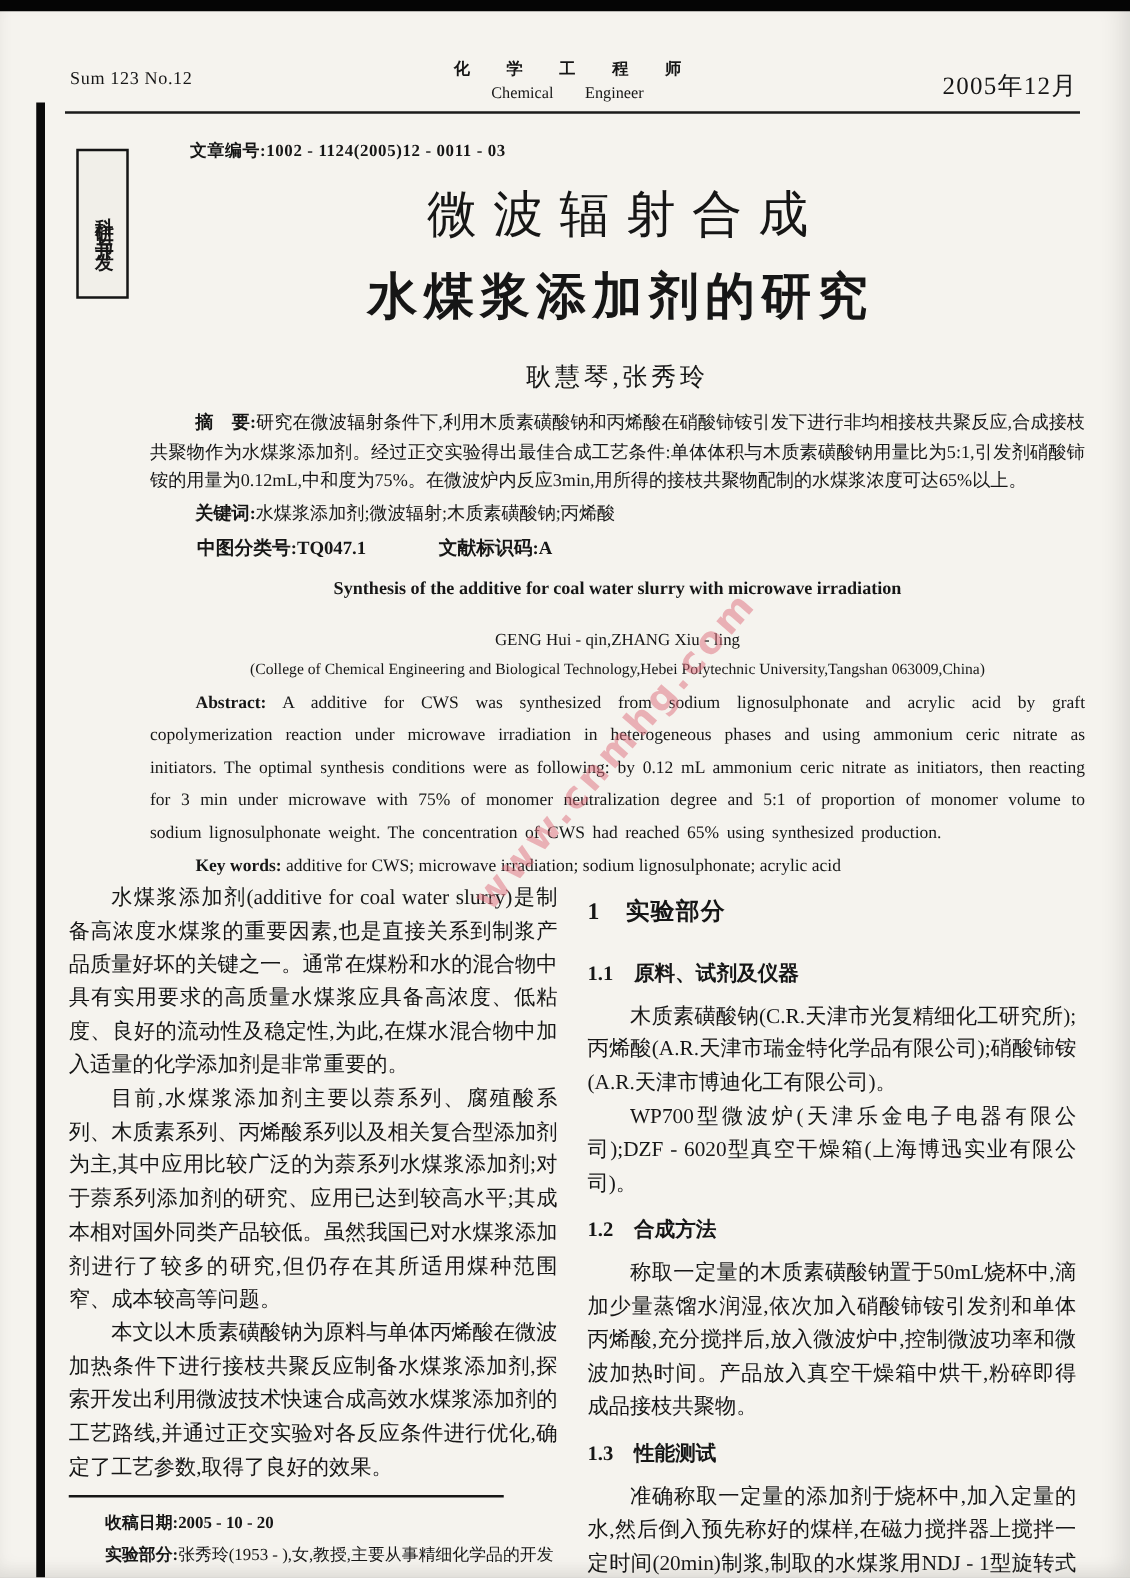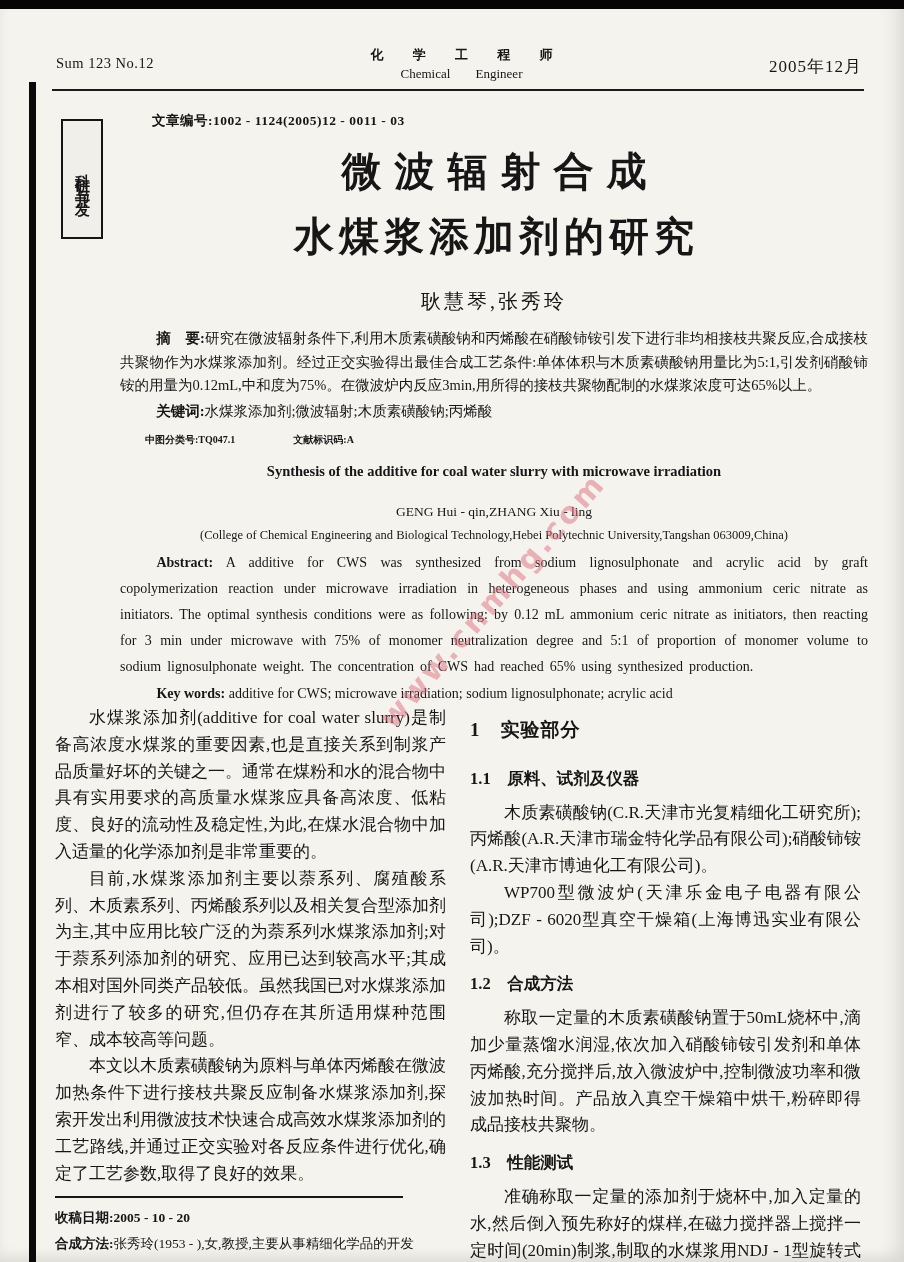--- a/index.html
+++ b/index.html
@@ -22,21 +22,21 @@
   
   .scan-bar-top { position:absolute; top:0; left:0; width:904px; height:9px; background:#050505; }
   .scan-bar-left { position:absolute; top:82px; left:29px; width:7px; height:1180px; background:#0a0a0a; }
 
   
   .journal-header {
     position:absolute; top:46px; left:56px; width:806px;
     display:flex; justify-content:space-between; align-items:flex-start;
   }
   .jh-left  { font-size:14.5px; margin-top:9px; letter-spacing:0.5px; }
-  .jh-right { font-size:17px; margin-top:9px; letter-spacing:1px; }
+  .jh-right { font-size:20px; margin-top:9px; letter-spacing:1px; }
   .jh-center { text-align:center; }
   .jh-zh { font-size:13px; letter-spacing:13px; font-weight:bold; text-indent:13px; }
   .jh-en { font-size:13px; word-spacing:22px; margin-top:2px; }
   .header-rule { position:absolute; top:89px; left:52px; width:812px; height:2px; background:#1b1b1b; }
 
   
   .column-tag {
     position:absolute; top:119px; left:61px; width:42px; height:120px;
     border:2px solid #151515;
     display:flex; align-items:center; justify-content:center;
@@ -45,34 +45,34 @@
   .column-tag-text {
     writing-mode:vertical-rl; text-orientation:upright;
     font-size:15px; font-weight:bold; letter-spacing:7px;
   }
 
   
   .front-matter { position:absolute; top:112px; left:120px; width:748px; }
   .article-number { font-size:13.5px; font-weight:bold; margin-left:32px; letter-spacing:0.5px; }
   .title-line1 {
     margin-top:14px; text-align:center;
-    font-size:40px; font-weight:bold; letter-spacing:13px; text-indent:13px;
+    font-size:40px; font-weight:normal; letter-spacing:13px; text-indent:13px;
   }
   .title-line2 {
     margin-top:10px; text-align:center;
     font-size:40px; font-weight:bold; letter-spacing:5px; text-indent:5px;
   }
   .authors { margin-top:24px; text-align:center; font-size:20px; letter-spacing:3px; }
   .affiliation { margin-top:17px; text-align:center; font-size:13.5px; }
   .abstract-zh {
     margin-top:12px; font-size:14.5px; line-height:23.5px;
     text-align:justify; text-indent:2.5em;
   }
   .keywords-zh { margin-top:2px; font-size:14.5px; line-height:23.5px; text-indent:2.5em; }
-  .clc-line { margin-top:5px; font-size:10px; line-height:23.5px; text-indent:2.5em; }
+  .clc-line { margin-top:5px; font-size:15px; line-height:23.5px; text-indent:2.5em; }
   .doc-gap { margin-left:58px; }
 
   .en-title   { margin-top:11px; text-align:center; font-size:14.5px; }
   .en-authors { margin-top:24px;  text-align:center; font-size:13.5px; }
   .en-affil   { margin-top:8px;  text-align:center; font-size:12.5px; }
   .en-abstract {
     margin-top:7px; font-size:14px; line-height:26px;
     text-align:justify; text-indent:2.6em; word-spacing:2.5px;
   }
   .en-keywords { margin-top:1px; font-size:14px; line-height:26px; text-indent:2.6em; }
@@ -83,21 +83,21 @@
     display:flex; gap:24px;
   }
   .col { width:391px; font-size:17px; line-height:26.8px; text-align:justify; }
   .col p { text-indent:2em; margin:0; }
   .sec-heading { font-size:19px; font-weight:bold; margin:12px 0 22px 0; letter-spacing:1px; }
   .sub-heading { font-size:16.5px; font-weight:bold; margin:11px 0 7px 0; }
 
   
   .footnote { position:absolute; top:1196px; left:55px; width:404px; font-size:13.5px; line-height:21px; }
   .footnote-rule { width:348px; height:2px; background:#161616; margin-bottom:9px; }
-  .fn-line { margin-top:5px; text-indent:0; }
+  .fn-line { margin-top:5px; text-indent:0;margin-left:29px; }
   .fn-indent { margin-left:70px; }
 
   
   .watermark {
     position:absolute; left:372px; top:712px;
     transform:rotate(-49deg); transform-origin:0 0;
     font-family:"DejaVu Sans", sans-serif;
     font-size:30px; letter-spacing:3px; font-weight:bold;
     opacity:0.5; pointer-events:none; white-space:nowrap;
   }
@@ -159,19 +159,19 @@
       <h3 class="sub-heading">1.2　合成方法</h3>
       <p>称取一定量的木质素磺酸钠置于50mL烧杯中,滴加少量蒸馏水润湿,依次加入硝酸铈铵引发剂和单体丙烯酸,充分搅拌后,放入微波炉中,控制微波功率和微波加热时间。产品放入真空干燥箱中烘干,粉碎即得成品接枝共聚物。</p>
       <h3 class="sub-heading">1.3　性能测试</h3>
       <p>准确称取一定量的添加剂于烧杯中,加入定量的水,然后倒入预先称好的煤样,在磁力搅拌器上搅拌一定时间(20min)制浆,制取的水煤浆用NDJ - 1型旋转式粘度计测粘度,然后把定量的水煤浆倒入</p>
     </div>
   </div>
 
   <div class="footnote">
     <div class="footnote-rule"></div>
     <p class="fn-line"><span class="b">收稿日期:</span><span class="b">2005 - 10 - 20</span></p>
-    <p class="fn-line"><span class="b">合成方法:</span><span>张秀玲(1953 - ),女,教授,主要从事精细化学品的开发</span></p>
+    <p class="fn-line"><span class="b">实验部分:</span><span>张秀玲(1953 - ),女,教授,主要从事精细化学品的开发</span></p>
     <p class="fn-line fn-indent">与研究工作。</p>
   </div>
 
   <div class="watermark" style="color: rgb(223, 111, 125);">www.cnmhg.com</div>
 
 </div>
 
 </body></html>

